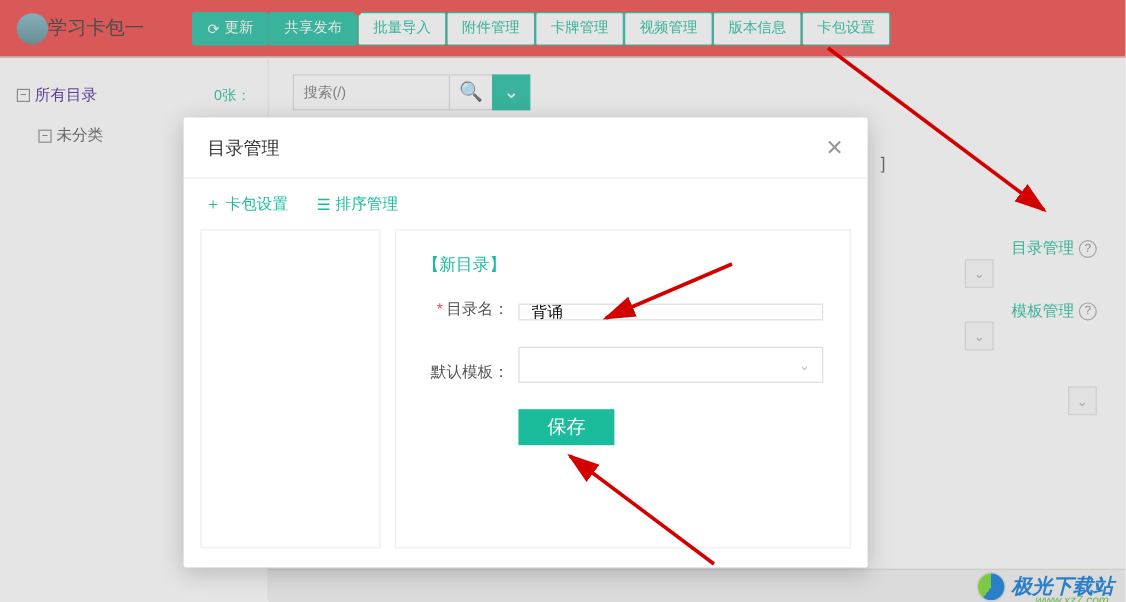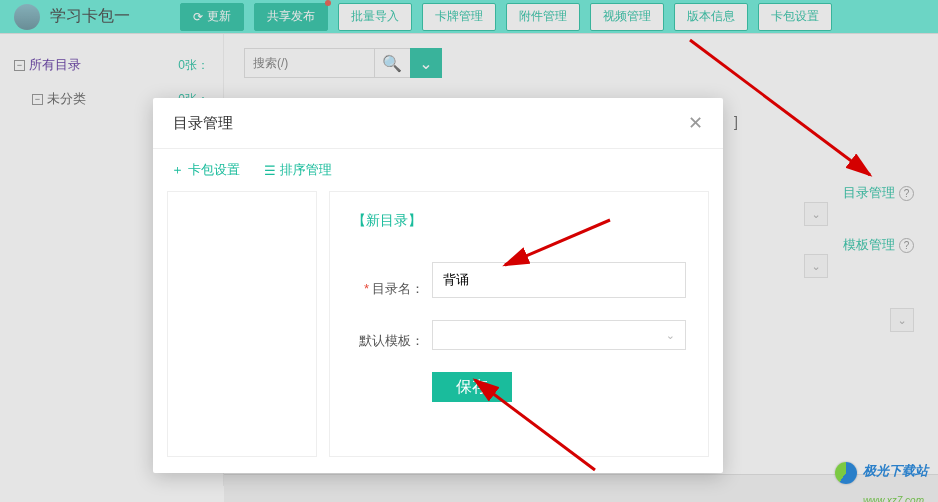--- a/index.html
+++ b/index.html
@@ -1,17 +1,17 @@
 <!DOCTYPE html>
 <html><head>
 <meta charset="utf-8">
 <style>
 *{box-sizing:border-box;margin:0;padding:0;font-family:"Microsoft YaHei",Arial,sans-serif}
 body{width:938px;height:502px;background:#fff;overflow:hidden;position:relative}
-.topbar{height:34px;background:#5eead4;border-bottom:1px solid #e0e0e0;display:flex;align-items:center;padding:0 14px;gap:10px}
+.topbar{height:48px;background:#ef4444;border-bottom:1px solid #e0e0e0;display:flex;align-items:center;padding:0 14px;}
 .avatar{width:26px;height:26px;border-radius:50%;background:linear-gradient(#7fb8c4,#5a8a96)}
 .pack-title{font-size:16px;color:#333;font-weight:500;margin-right:40px}
 .btn{height:28px;padding:0 12px;border:1px solid #1abc9c;color:#1abc9c;background:#fff;font-size:12px;border-radius:2px;display:inline-flex;align-items:center;cursor:pointer;gap:4px}
 .btn-solid{background:#1abc9c;color:#fff}
 .share-wrap{position:relative}
 .share-dot{position:absolute;top:-3px;right:-3px;width:6px;height:6px;background:#e74c3c;border-radius:50%}
 .main{display:flex;height:452px}
 .sidebar{width:224px;border-right:1px solid #eee;padding:18px 14px;font-size:13px;color:#555}
 .folder-row{display:flex;align-items:center;justify-content:space-between;padding:4px 0}
 .folder-left{display:flex;align-items:center;gap:4px}
@@ -36,47 +36,47 @@
 .modal-mask{position:absolute;inset:0;background:rgba(150,150,150,0.25)}
 .modal{position:absolute;left:153px;top:98px;width:570px;height:375px;background:#fff;box-shadow:0 4px 20px rgba(0,0,0,0.2);border-radius:2px}
 .modal-head{display:flex;align-items:center;justify-content:space-between;padding:14px 20px;border-bottom:1px solid #eee}
 .modal-title{font-size:15px;color:#333}
 .modal-close{font-size:18px;color:#999;cursor:pointer;font-weight:300}
 .modal-toolbar{padding:12px 18px;display:flex;gap:24px;font-size:13px}
 .tool-link{color:#1abc9c;cursor:pointer;display:flex;align-items:center;gap:4px}
 .modal-body{display:flex;padding:0 14px 14px;gap:12px;height:280px}
 .modal-left{width:150px;border:1px solid #eee}
 .modal-right{flex:1;border:1px solid #eee;padding:20px 22px}
-.form-title{color:#1abc9c;font-size:14px;margin-bottom:32px}
+.form-title{color:#1abc9c;font-size:14px;margin-bottom:19px}
 .form-row{display:flex;align-items:flex-end;margin-bottom:22px;font-size:13px}
 .form-label{width:72px;text-align:right;margin-right:8px;color:#555}
 .req{color:#e74c3c;margin-right:3px}
-.form-input{flex:1;height:36px;border:1px solid #ddd;padding:0 10px;font-size:13px}
+.form-input{flex:1;height:14px;border:1px solid #ddd;padding:0 10px;font-size:13px}
 .form-select{flex:1;height:30px;border:1px solid #ddd;background:#fff;position:relative;display:flex;align-items:center;justify-content:flex-end;padding-right:10px;color:#bbb;font-size:11px;cursor:pointer}
 .save-btn{width:80px;height:30px;background:#1abc9c;color:#fff;border:none;font-size:16px;margin-left:80px;cursor:pointer}
 .arrow{position:absolute;pointer-events:none}
-.watermark{position:absolute;right:10px;bottom:18px;display:flex;align-items:flex-start;gap:6px;font-size:13px}
+.watermark{position:absolute;right:10px;bottom:2px;display:flex;align-items:flex-end;gap:6px;font-size:17px}
 .wm-logo{width:22px;height:22px;border-radius:50%;background:conic-gradient(#2a7fc9 0 60%,#7cc943 60% 100%);box-shadow:0 0 2px rgba(0,0,0,.3)}
 .wm-text{color:#2a7fc9;font-style:italic;font-weight:bold}
 .wm-url{position:absolute;right:14px;bottom:-4px;font-size:10px;color:#6fb84a;font-style:italic}
 </style>
 </head>
 <body>
 
 <div class="topbar">
   <div class="avatar"></div>
   <div class="pack-title">学习卡包一</div>
   <button class="btn btn-solid">
       <span>⟳</span>
       <span>更新</span>
     </button>
   <div class="share-wrap"><button class="btn btn-solid">共享发布</button><span class="share-dot"></span></div>
   <button class="btn">批量导入</button>
+  <button class="btn">附件管理</button>
   <button class="btn">卡牌管理</button>
-  <button class="btn">附件管理</button>
   <button class="btn">视频管理</button>
   <button class="btn">版本信息</button>
   <button class="btn">卡包设置</button>
 </div>
 
 <div class="main">
   <div class="sidebar">
     <div class="folder-row">
       <span class="folder-left">
           <span class="minus-box">−</span>

